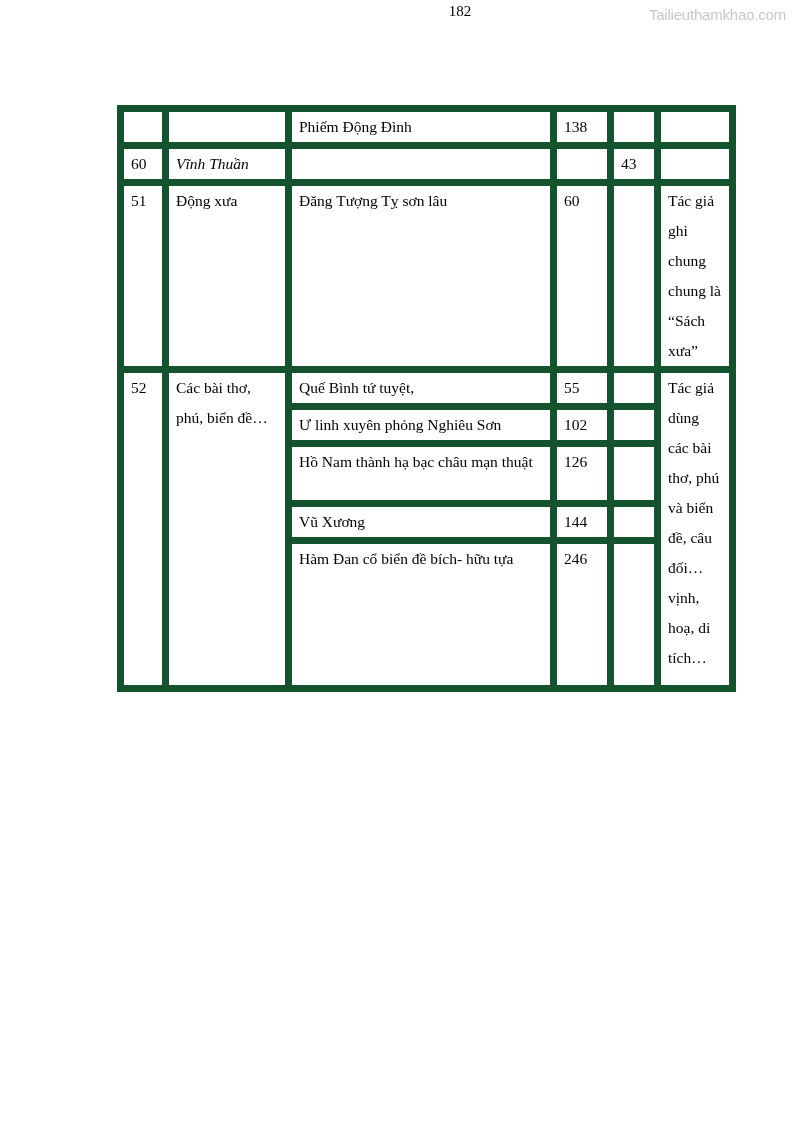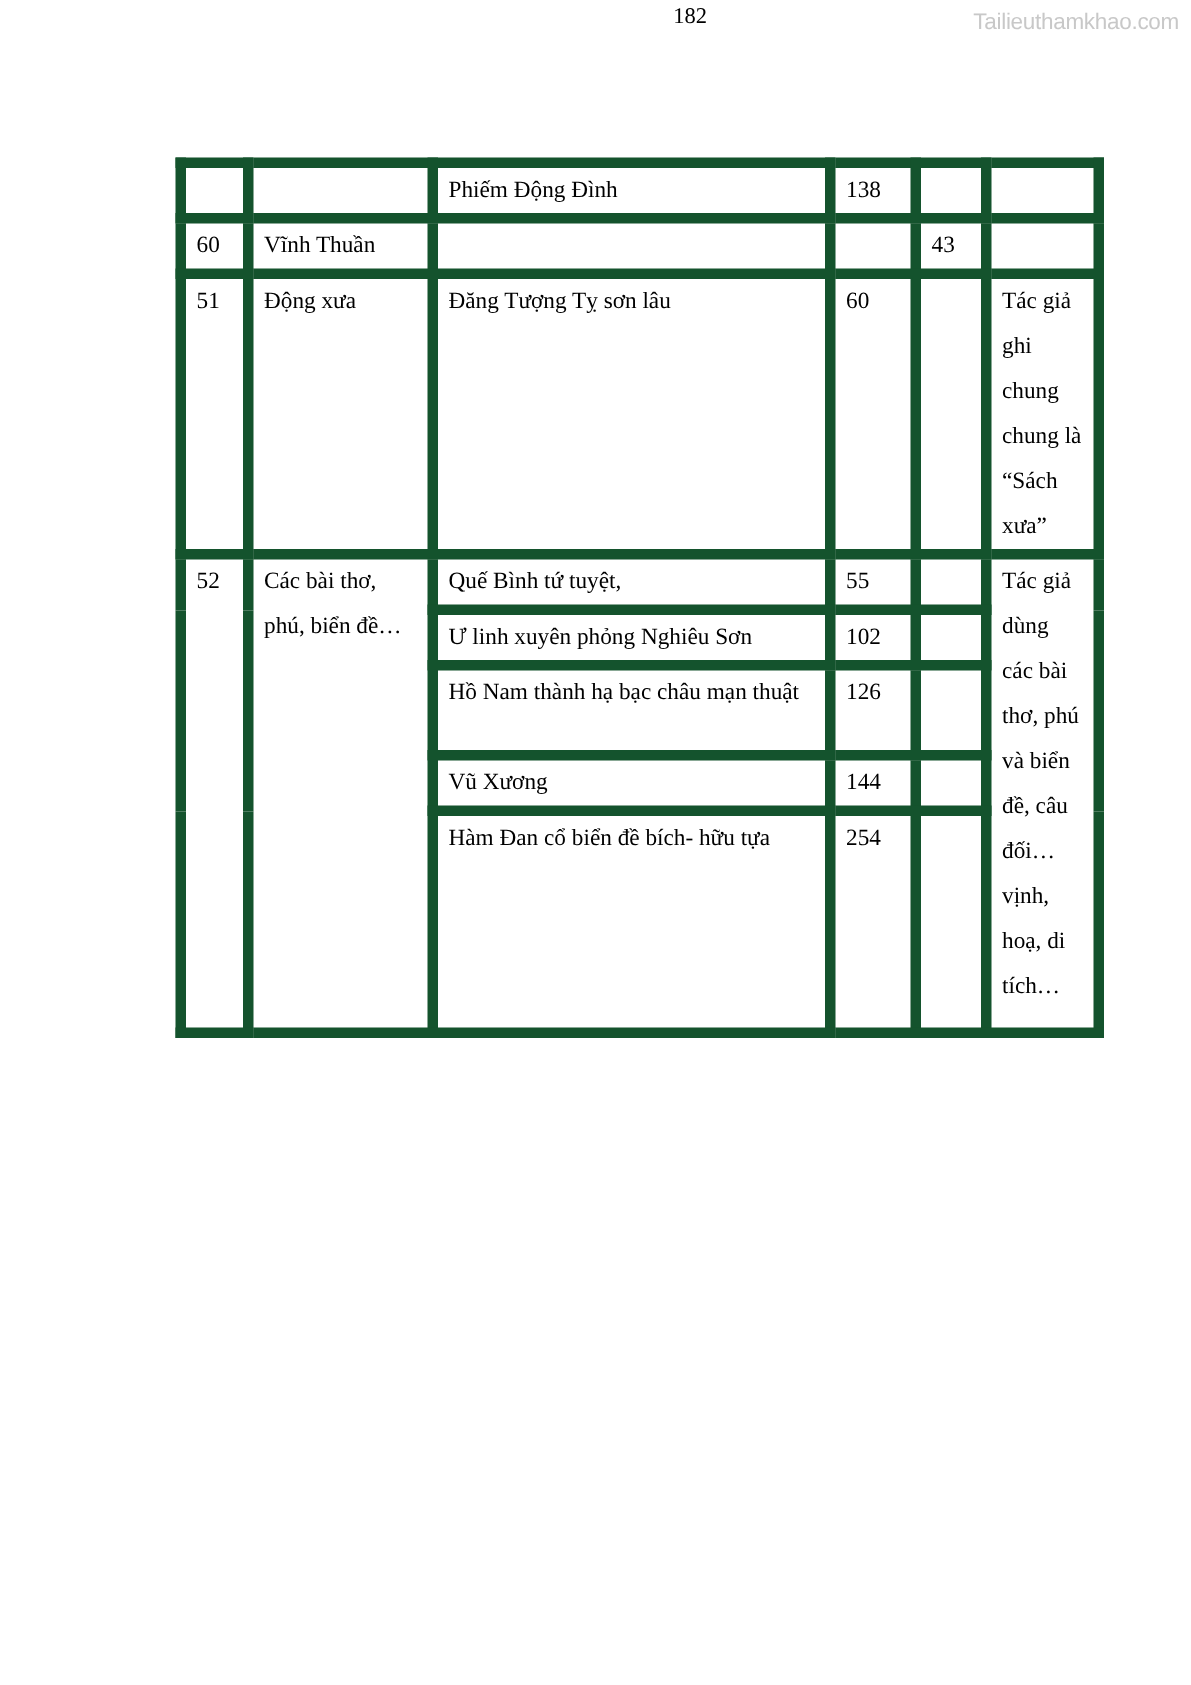--- a/index.html
+++ b/index.html
@@ -20,21 +20,21 @@
     table.doc {
       position: absolute; top: 105px; left: 117px;
       border-collapse: collapse; table-layout: fixed;
       font-size: 15.5px; line-height: 30px;
     }
     table.doc td {
       border: 7px solid #14532d; vertical-align: top;
       padding: 0 7px; word-wrap: break-word;
     }
     td.inner-light-top { border-top: 2px solid #bdbdbd; margin-left: 37px; }
-    .italic { }
+    .italic { font-style: italic; }
     .notes-cell { padding-right: 6px; }
   </style>
 </head>
 <body>
 
 <div class="page-number">182</div>
 <div class="watermark">Tailieuthamkhao.com</div>
 
 <table class="doc">
   <colgroup>
@@ -92,17 +92,17 @@
     <td class="inner-light-top">126</td>
     <td class="inner-light-top"></td>
   </tr>
   <tr style="height:30px">
     <td>Vũ Xương</td>
     <td>144</td>
     <td></td>
   </tr>
   <tr style="height:148px">
     <td class="inner-light-top">Hàm Đan cổ biển đề bích- hữu tựa</td>
-    <td class="inner-light-top">254</td>
+    <td class="inner-light-top">246</td>
     <td class="inner-light-top"></td>
   </tr>
 </tbody>
   </table>
 
 </body></html>

